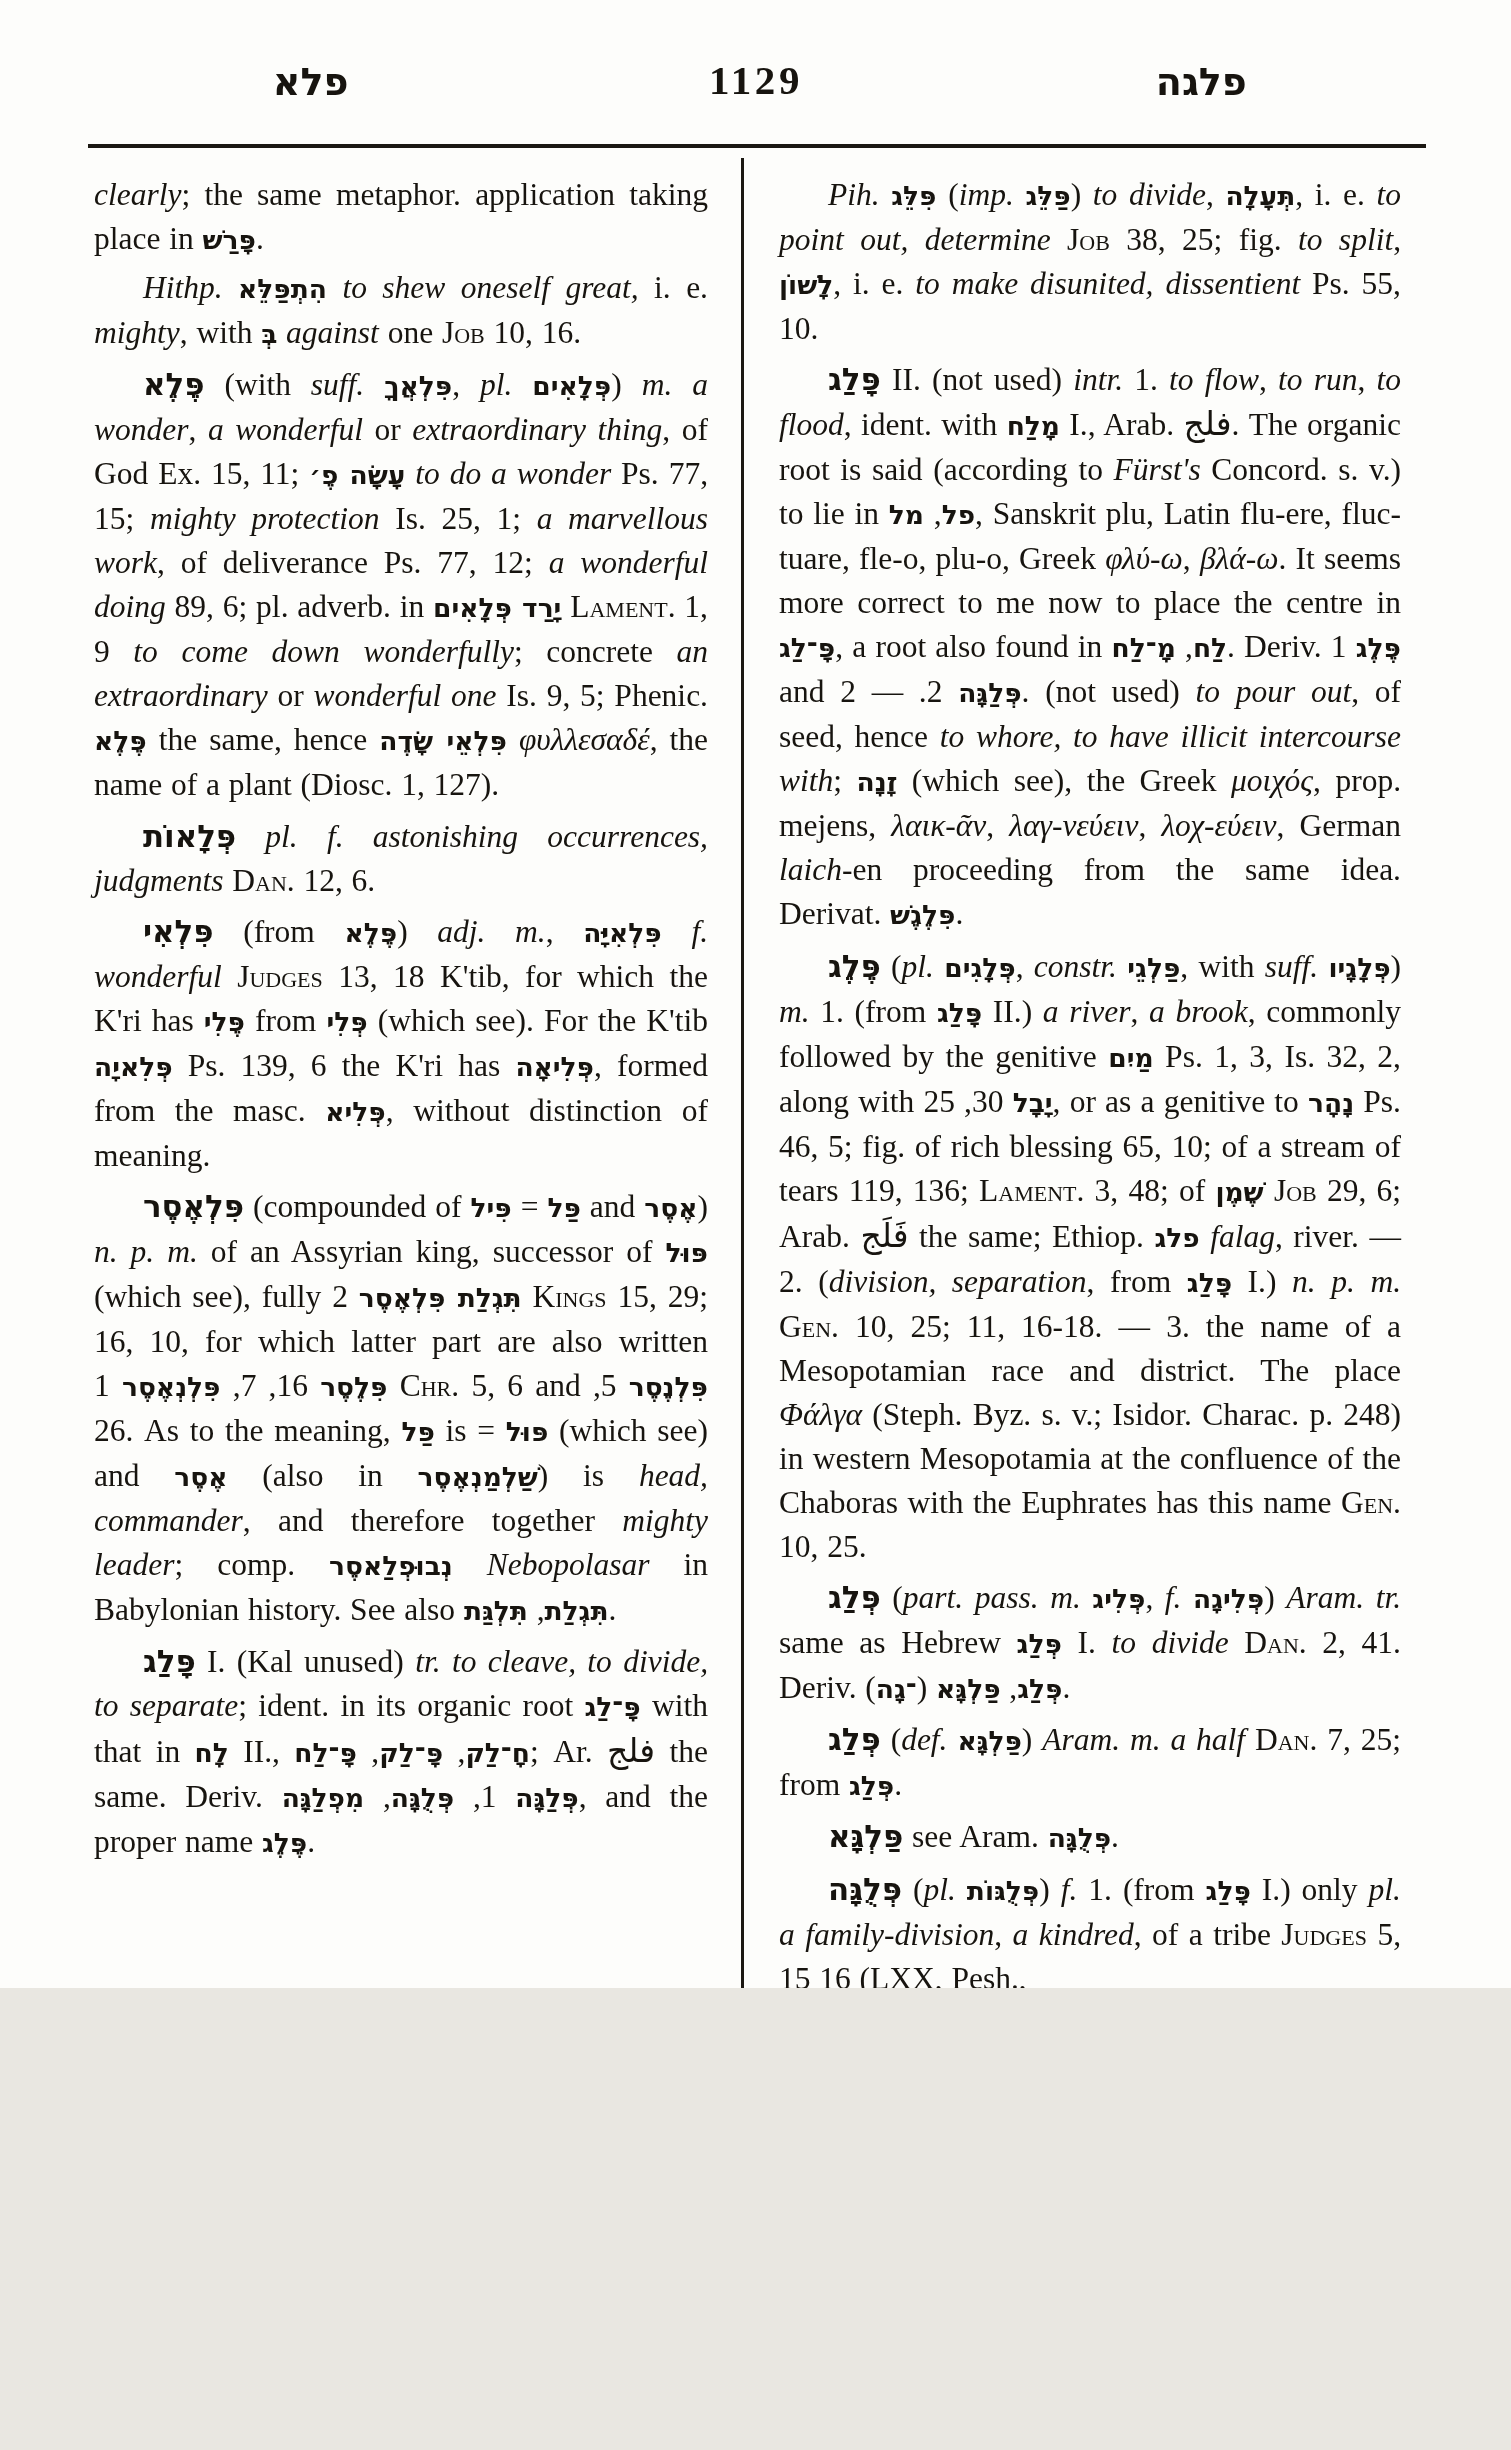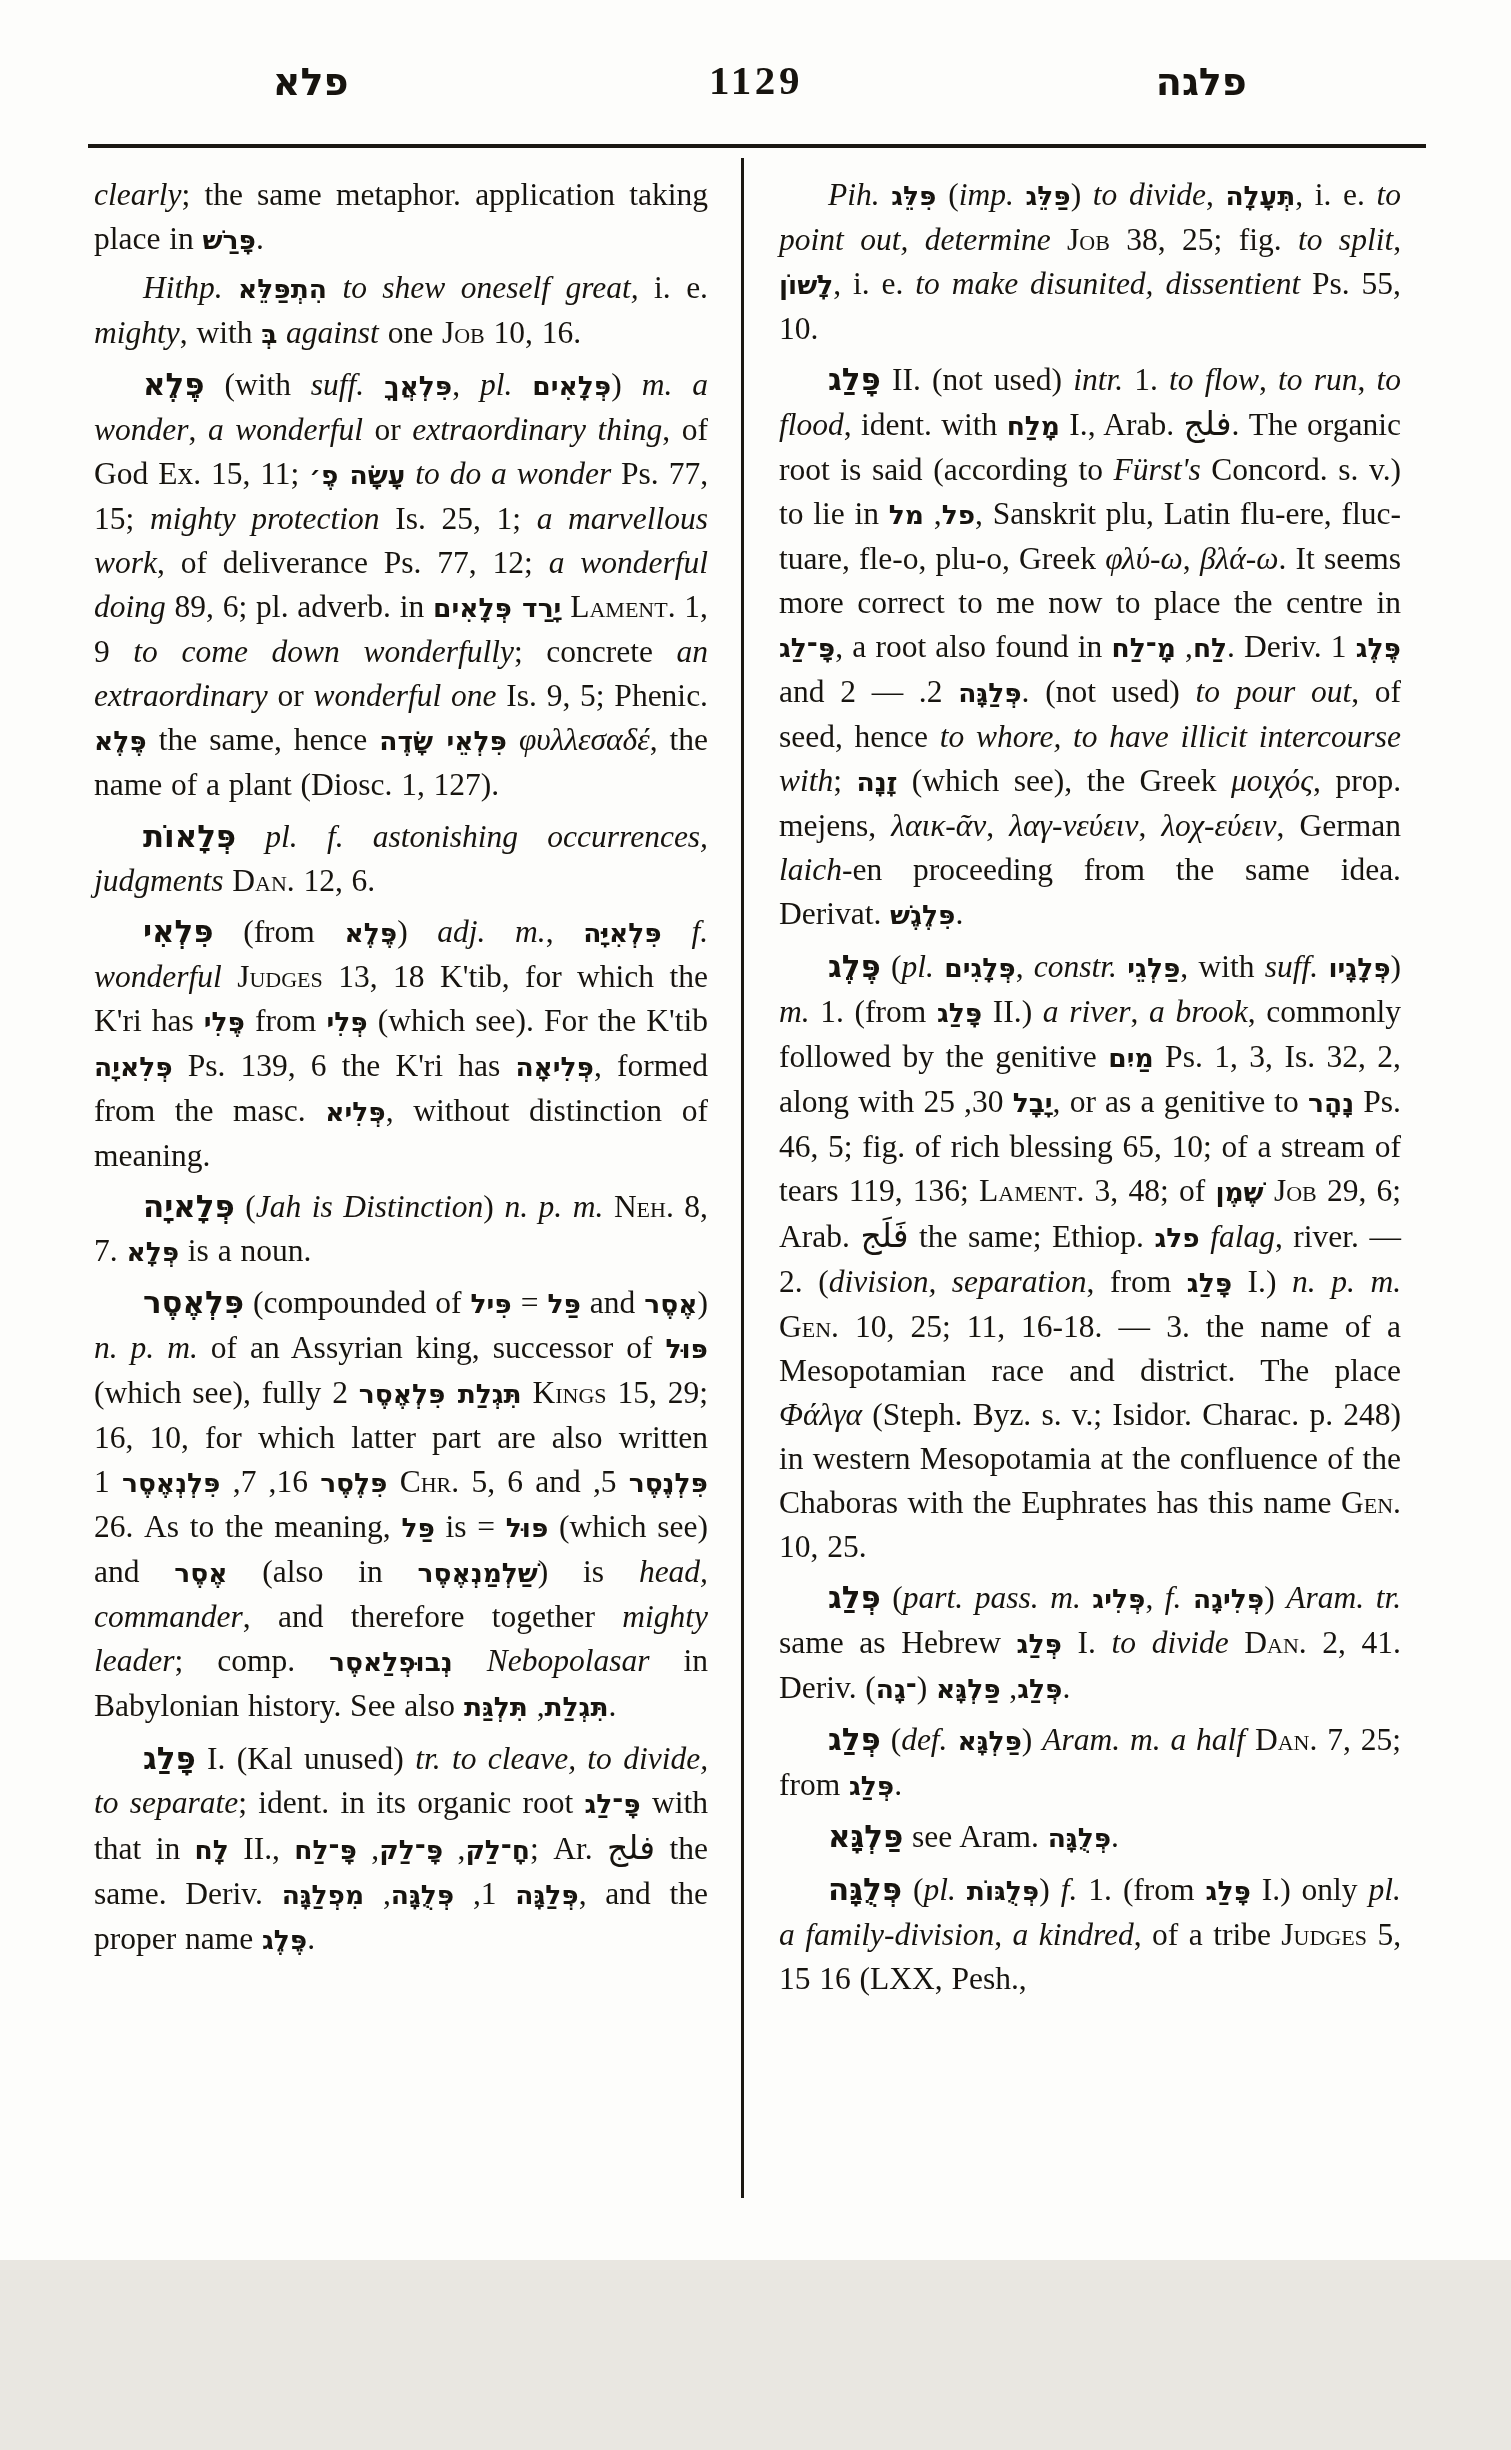--- a/index.html
+++ b/index.html
@@ -1,19 +1,19 @@
 <!DOCTYPE html>
 <html style="font-size:14.4px"><head>
 <meta charset="utf-8">
 <style>
   html, body { margin: 0; padding: 0; background: #e9e7e1; }
   .page {
     position: relative;
     width: 1512px;
-    height: 2260px;
+    height: 1988px;
     margin: 0 auto;
     background: #fdfdfb;
     color: #17140f;
     font-family: "Liberation Serif", serif;
     overflow: hidden;
   }
   .page-header {
     position: absolute;
     top: 34px; left: 88px; right: 88px;
     height: 67px;
@@ -88,21 +88,20 @@
     <div class="hw-head">פלגה</div>
   </header>
   <div class="top-rule"></div>
   <div class="col-divider"></div>
   <section class="column col-left">
       <p class="para"><span class="it">clearly</span><span>; the same metaphor. application taking place in </span><span class="he">פָּרַשׁ</span><span>.</span></p>
       <p class="para indent"><span class="it">Hithp. </span><span class="he">הִתְפַּלֵּא</span><span> </span><span class="it">to shew oneself great,</span><span> i. e. </span><span class="it">mighty</span><span>, with </span><span class="he">בְּ</span><span> </span><span class="it">against</span><span> one </span><span class="sc">Job</span><span> 10, 16.</span></p>
       <p class="para indent entry"><span class="hw">פֶּלֶא</span><span> (with </span><span class="it">suff.</span><span> </span><span class="he">פִּלְאֲךָ</span><span>, </span><span class="it">pl.</span><span> </span><span class="he">פְּלָאִים</span><span>) </span><span class="it">m.</span><span> </span><span class="it">a wonder</span><span>, </span><span class="it">a wonderful</span><span> or </span><span class="it">extraordinary thing</span><span>, of God Ex. 15, 11; </span><span class="he">עָשָׂה פֶ׳</span><span> </span><span class="it">to do a wonder</span><span> Ps. 77, 15; </span><span class="it">mighty protection</span><span> Is. 25, 1; </span><span class="it">a marvellous work</span><span>, of deliverance Ps. 77, 12; </span><span class="it">a wonderful doing</span><span> 89, 6; pl. adverb. in </span><span class="he">יָרַד פְּלָאִים</span><span> </span><span class="sc">Lament.</span><span> 1, 9 </span><span class="it">to come down wonderfully</span><span>; concrete </span><span class="it">an extraordinary</span><span> or </span><span class="it">wonderful one</span><span> Is. 9, 5; Phenic. </span><span class="he">פֶּלֶא</span><span> the same, hence </span><span class="he">פִּלְאֵי שָׂדֶה</span><span> </span><span class="gr">φυλλεσαδέ</span><span>, the name of a plant (Diosc. 1, 127).</span></p>
       <p class="para indent entry"><span class="hw">פְּלָאוֹת</span><span> </span><span class="it">pl. f. astonishing occurrences, judgments</span><span> </span><span class="sc">Dan.</span><span> 12, 6.</span></p>
       <p class="para indent entry"><span class="hw">פִּלְאִי</span><span> (from </span><span class="he">פֶּלֶא</span><span>) </span><span class="it">adj. m.</span><span>, </span><span class="he">פִּלְאִיָּה</span><span> </span><span class="it">f. wonderful</span><span> </span><span class="sc">Judges</span><span> 13, 18 K'tib, for which the K'ri has </span><span class="he">פֶּלִי</span><span> from </span><span class="he">פְּלִי</span><span> (which see). For the K'tib </span><span class="he">פְּלִאיָה</span><span> Ps. 139, 6 the K'ri has </span><span class="he">פְּלִיאָה</span><span>, formed from the masc. </span><span class="he">פְּלִיא</span><span>, without distinction of meaning.</span></p>
-      <p class="para indent entry"><span class="hw">פְּלָאיָה</span><span> (</span><span class="it">Jah is Distinction</span><span>) </span><span class="it">n. p. m.</span><span> </span><span class="sc">Neh.</span><span> 8, 7. </span><span class="he">פְּלָא</span><span> is a noun.</span></p>
       <p class="para indent entry"><span class="hw">פִּלְאֶסֶר</span><span> (compounded of </span><span class="he">פַּל</span><span> = </span><span class="he">פִּיל</span><span> and </span><span class="he">אֶסֶר</span><span>) </span><span class="it">n. p. m.</span><span> of an Assyrian king, successor of </span><span class="he">פּוּל</span><span> (which see), fully </span><span class="he">תִּגְלַת פִּלְאֶסֶר</span><span> 2 </span><span class="sc">Kings</span><span> 15, 29; 16, 10, for which latter part are also written </span><span class="he">פִּלֶסֶר</span><span> 16, 7, </span><span class="he">פִּלְנְאֶסֶר</span><span> 1 </span><span class="sc">Chr.</span><span> 5, 6 and </span><span class="he">פִּלְנֶסֶר</span><span> 5, 26. As to the meaning, </span><span class="he">פַּל</span><span> is = </span><span class="he">פּוּל</span><span> (which see) and </span><span class="he">אֶסֶר</span><span> (also in </span><span class="he">שַׁלְמַנְאֶסֶר</span><span>) is </span><span class="it">head, commander</span><span>, and therefore together </span><span class="it">mighty leader</span><span>; comp. </span><span class="he">נְבוּפְלַאסֶר</span><span> </span><span class="it">Nebopolasar</span><span> in Babylonian history. See also </span><span class="he">תִּגְלַת</span><span>, </span><span class="he">תִּלְגַּת</span><span>.</span></p>
       <p class="para indent entry"><span class="hw">פָּלַג</span><span> I. (Kal unused) </span><span class="it">tr. to cleave, to divide, to separate</span><span>; ident. in its organic root </span><span class="he">פָּ־לַג</span><span> with that in </span><span class="he">לָח</span><span> II., </span><span class="he">חָ־לַק</span><span>, </span><span class="he">פָּ־לַק</span><span>, </span><span class="he">פָּ־לַח</span><span>; Ar. </span><span class="ar">فلج</span><span> the same. Deriv. </span><span class="he">פְּלַגָּה</span><span> 1, </span><span class="he">פְּלֻגָּה</span><span>, </span><span class="he">מִפְלַגָּה</span><span>, and the proper name </span><span class="he">פֶּלֶג</span><span>.</span></p>
     </section>
   <section class="column col-right">
       <p class="para indent"><span class="it">Pih. </span><span class="he">פִּלֵּג</span><span> (</span><span class="it">imp.</span><span> </span><span class="he">פַּלֵּג</span><span>) </span><span class="it">to divide</span><span>, </span><span class="he">תְּעָלָה</span><span>, i. e. </span><span class="it">to point out, determine</span><span> </span><span class="sc">Job</span><span> 38, 25; fig. </span><span class="it">to split</span><span>, </span><span class="he">לָשׁוֹן</span><span>, i. e. </span><span class="it">to make disunited, dissentient</span><span> Ps. 55, 10.</span></p>
       <p class="para indent entry"><span class="hw">פָּלַג</span><span> II. (not used) </span><span class="it">intr.</span><span> 1. </span><span class="it">to flow</span><span>, </span><span class="it">to run</span><span>, </span><span class="it">to flood</span><span>, ident. with </span><span class="he">מָלַח</span><span> I., Arab. </span><span class="ar">فلج</span><span>. The organic root is said (according to </span><span class="it">Fürst's</span><span> Concord. s. v.) to lie in </span><span class="he">פל</span><span>, </span><span class="he">מל</span><span>, Sanskrit plu, Latin flu-ere, fluc-tuare, fle-o, plu-o, Greek </span><span class="gr">φλύ-ω</span><span>, </span><span class="gr">βλά-ω</span><span>. It seems more correct to me now to place the centre in </span><span class="he">פָּ־לַג</span><span>, a root also found in </span><span class="he">לַח</span><span>, </span><span class="he">מָ־לַח</span><span>. Deriv. </span><span class="he">פֶּלֶג</span><span> 1 and </span><span class="he">פְּלַגָּה</span><span> 2. — 2. (not used) </span><span class="it">to pour out</span><span>, of seed, hence </span><span class="it">to whore, to have illicit intercourse with</span><span>; </span><span class="he">זָנָה</span><span> (which see), the Greek </span><span class="gr">μοιχός</span><span>, prop. mejens, </span><span class="gr">λαικ-ᾶν</span><span>, </span><span class="gr">λαγ-νεύειν</span><span>, </span><span class="gr">λοχ-εύειν</span><span>, German </span><span class="it">laich</span><span>-en proceeding from the same idea. Derivat. </span><span class="he">פִּלֶגֶשׁ</span><span>.</span></p>
       <p class="para indent entry"><span class="hw">פֶּלֶג</span><span> (</span><span class="it">pl.</span><span> </span><span class="he">פְּלָגִים</span><span>, </span><span class="it">constr.</span><span> </span><span class="he">פַּלְגֵי</span><span>, with </span><span class="it">suff.</span><span> </span><span class="he">פְּלָגָיו</span><span>) </span><span class="it">m.</span><span> 1. (from </span><span class="he">פָּלַג</span><span> II.) </span><span class="it">a river</span><span>, </span><span class="it">a brook</span><span>, commonly followed by the genitive </span><span class="he">מַיִם</span><span> Ps. 1, 3, Is. 32, 2, along with </span><span class="he">יָבָל</span><span> 30, 25, or as a genitive to </span><span class="he">נָהָר</span><span> Ps. 46, 5; fig. of rich blessing 65, 10; of a stream of tears 119, 136; </span><span class="sc">Lament.</span><span> 3, 48; of </span><span class="he">שֶׁמֶן</span><span> </span><span class="sc">Job</span><span> 29, 6; Arab. </span><span class="ar">فَلَج</span><span> the same; Ethiop. </span><span class="he">פלג</span><span> </span><span class="it">falag</span><span>, river. — 2. (</span><span class="it">division, separation</span><span>, from </span><span class="he">פָּלַג</span><span> I.) </span><span class="it">n. p. m.</span><span> </span><span class="sc">Gen.</span><span> 10, 25; 11, 16-18. — 3. the name of a Mesopotamian race and district. The place </span><span class="gr">Φάλγα</span><span> (Steph. Byz. s. v.; Isidor. Charac. p. 248) in western Mesopotamia at the confluence of the Chaboras with the Euphrates has this name </span><span class="sc">Gen.</span><span> 10, 25.</span></p>
       <p class="para indent entry"><span class="hw">פְּלַג</span><span> (</span><span class="it">part. pass. m.</span><span> </span><span class="he">פְּלִיג</span><span>, </span><span class="it">f.</span><span> </span><span class="he">פְּלִיגָה</span><span>) </span><span class="it">Aram. tr.</span><span> same as Hebrew </span><span class="he">פְּלַג</span><span> I. </span><span class="it">to divide</span><span> </span><span class="sc">Dan.</span><span> 2, 41. Deriv. </span><span class="he">פְּלַג</span><span>, </span><span class="he">פַּלְגָּא</span><span> (</span><span class="he">־גָה</span><span>).</span></p>
       <p class="para indent entry"><span class="hw">פְּלַג</span><span> (</span><span class="it">def.</span><span> </span><span class="he">פַּלְגָּא</span><span>) </span><span class="it">Aram. m. a half</span><span> </span><span class="sc">Dan.</span><span> 7, 25; from </span><span class="he">פְּלַג</span><span>.</span></p>
       <p class="para indent entry"><span class="hw">פַּלְגָּא</span><span> see Aram. </span><span class="he">פְּלֻגָּה</span><span>.</span></p>

